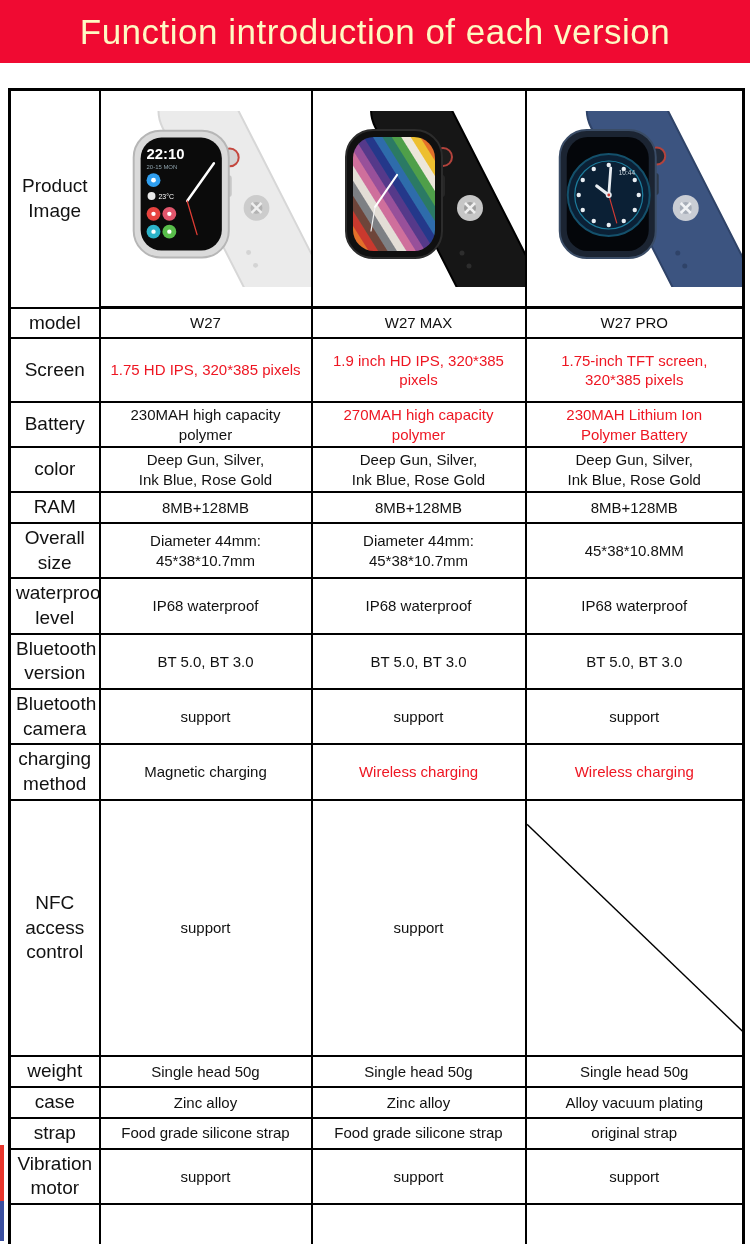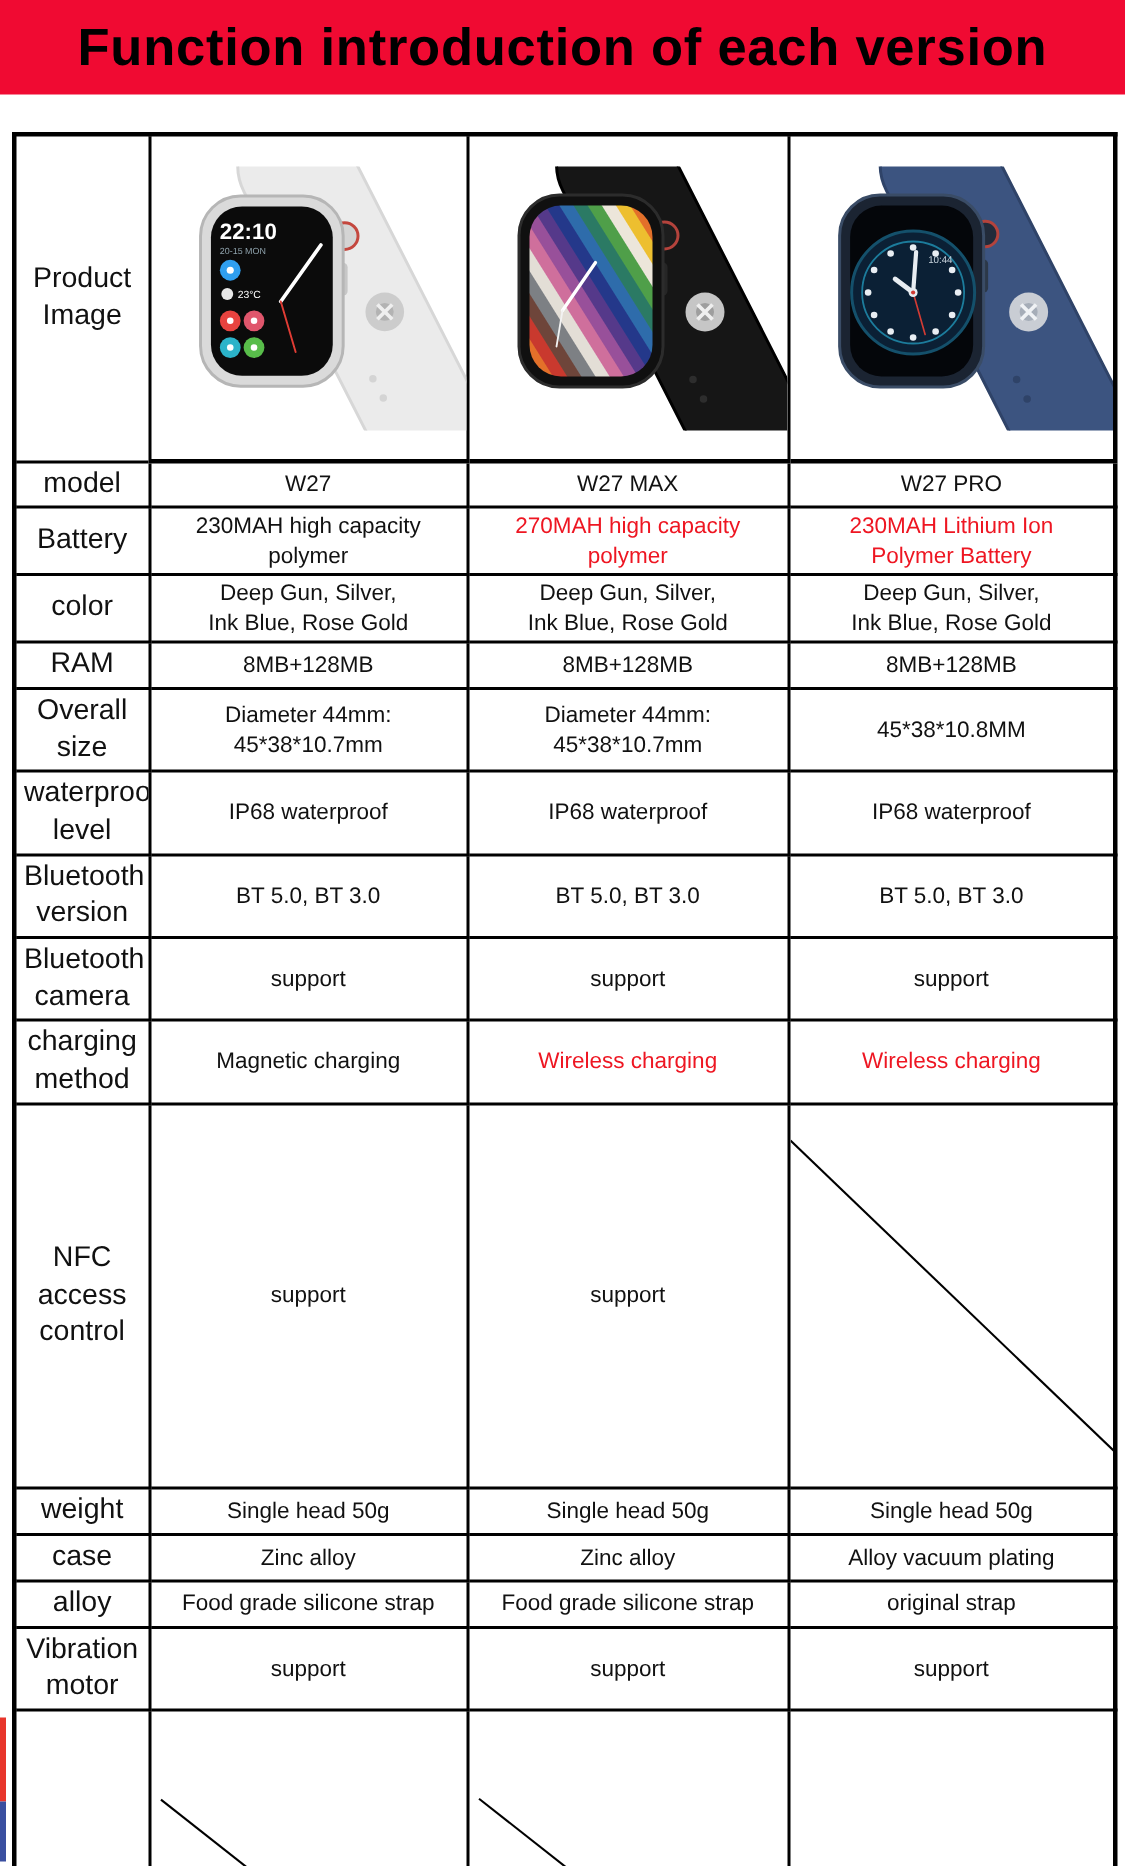--- a/index.html
+++ b/index.html
@@ -7,21 +7,21 @@
   body{
     width:750px;height:1244px;overflow:hidden;position:relative;
     background:#fff;font-family:"Liberation Sans",sans-serif;
   }
   
   .banner{
     height:63px;width:750px;background:#f00a32;
     display:flex;align-items:center;justify-content:center;
   }
   .banner h1{
-    margin:2px;font-size:35px;font-weight:700;color:#000000;
+    margin:2px;font-size:35px;font-weight:400;color:#fef9c3;
     letter-spacing:.5px;font-family:"Liberation Sans",sans-serif;
   }
   
   table{
     border-collapse:collapse;table-layout:fixed;
     width:734px;margin:25px 8px 0 8px;border:3px solid #000;
   }
   col.c-label{width:90px}
   col.c-1{width:212px}
   col.c-2{width:214px}
@@ -185,20 +185,27 @@
     </td>
   </tr>
 
   <tr class="rh-model">
     <th>model</th>
     <td class="black">W27</td>
     <td class="black">W27 MAX</td>
     <td class="black">W27 PRO</td>
   </tr>
 
+  <tr class="rh-screen">
+    <th>Screen</th>
+    <td class="red">1.75 HD IPS, 320*385 pixels</td>
+    <td class="red">1.9 inch HD IPS, 320*385 pixels</td>
+    <td class="red">1.75-inch TFT screen,
+320*385 pixels</td>
+  </tr>
 
   <tr class="rh-battery">
     <th>Battery</th>
     <td class="black">230MAH high capacity polymer</td>
     <td class="red">270MAH high capacity polymer</td>
     <td class="red">230MAH Lithium Ion
 Polymer Battery</td>
   </tr>
 
   <tr class="rh-color">
@@ -274,21 +281,21 @@
   </tr>
 
   <tr class="rh-case">
     <th>case</th>
     <td class="black">Zinc alloy</td>
     <td class="black">Zinc alloy</td>
     <td class="black">Alloy vacuum plating</td>
   </tr>
 
   <tr class="rh-strap">
-    <th>alloy</th>
+    <th>strap</th>
     <td class="black">Food grade silicone strap</td>
     <td class="black">Food grade silicone strap</td>
     <td class="black">original strap</td>
   </tr>
 
   <tr class="rh-vib">
     <th>Vibration motor</th>
     <td class="black">support</td>
     <td class="black">support</td>
     <td class="black">support</td>

